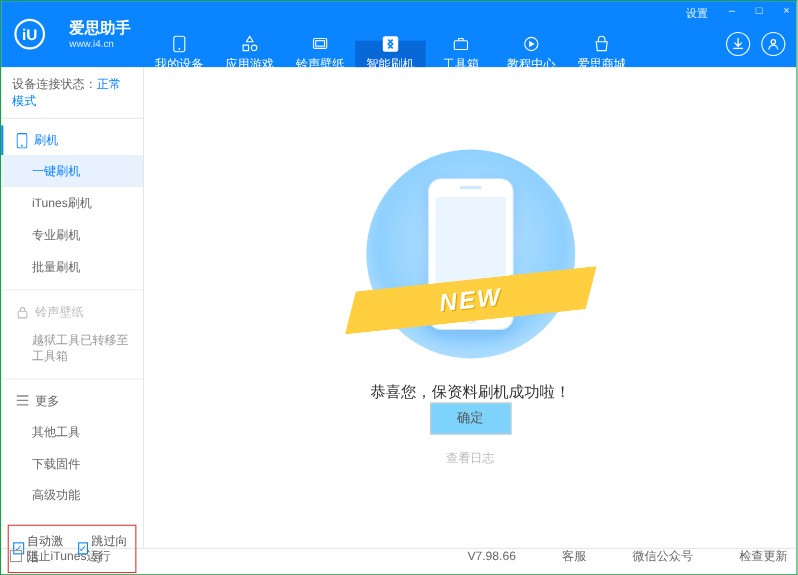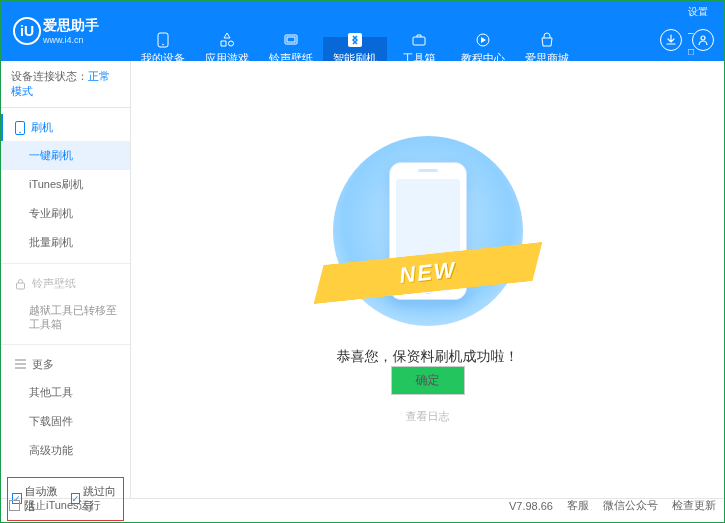--- a/index.html
+++ b/index.html
@@ -1,30 +1,30 @@
 <!DOCTYPE html>
 <html><head>
 <meta charset="utf-8">
 <style>
 * { margin: 0; padding: 0; box-sizing: border-box; font-family: "Microsoft YaHei", Arial, sans-serif; }
 body { width: 725px; height: 523px; background: #fff; overflow: hidden; border: 1px solid #1a9e4c; }
 
 .header { height: 60px; background: #0a84ff; display: flex; align-items: center; color: #fff; position: relative; }
 .logo-area { display: flex; align-items: center; padding: 0 12px; width: 130px; }
 .logo-circle { width: 28px; height: 28px; border: 2px solid #fff; border-radius: 50%; display: flex; align-items: center; justify-content: center; font-weight: bold; font-size: 14px; background: #0a84ff; }
-.logo-text { margin-left: 2px; }
+.logo-text { margin-left: 22px; }
 .logo-title { font-size: 14px; font-weight: bold; }
 .logo-url { font-size: 9px; opacity: 0.85; }
 
 .nav { display: flex; height: 100%; flex: 1; }
 .nav-item { width: 64px; display: flex; flex-direction: column; align-items: center; justify-content: center; font-size: 11px; cursor: pointer; gap: 3px; margin-top: 36px; }
 .nav-item.active { background: #0968d8; }
 .nav-icon { width: 18px; height: 18px; display: flex; align-items: center; justify-content: center; }
 
-.window-controls { position: absolute; top: 4px; right: 16px; display: flex; gap: 8px; font-size: 10px; flex-direction: column; }
+.window-controls { position: absolute; top: 4px; right: 6px; display: flex; gap: 19px; font-size: 10px; }
 .window-controls span { cursor: pointer; opacity: 0.9; }
 .header-right-icons { position: absolute; right: 10px; bottom: 10px; display: flex; gap: 10px; }
 .circ-btn { width: 22px; height: 22px; border: 1.5px solid #fff; border-radius: 50%; display: flex; align-items: center; justify-content: center; cursor: pointer; }
 
 .body { display: flex; height: calc(100% - 60px - 24px); }
 .sidebar { width: 130px; border-right: 1px solid #e5e5e5; display: flex; flex-direction: column; font-size: 11px; }
 .conn-status { padding: 8px 10px; border-bottom: 1px solid #e5e5e5; color: #666; }
 .conn-status .mode { color: #0a84ff; }
 
 .side-group { padding: 6px 0; }
@@ -40,27 +40,27 @@
 
 .main { flex: 1; display: flex; flex-direction: column; align-items: center; justify-content: center; position: relative; }
 .illus { width: 190px; height: 190px; border-radius: 50%; background: radial-gradient(circle at 50% 45%, #bfe6ff 0%, #8fd0ff 60%, #e8f5ff 100%); position: relative; display: flex; align-items: center; justify-content: center; }
 .phone { width: 78px; height: 138px; background: #fff; border-radius: 12px; border: 1px solid #d0e8ff; position: relative; box-shadow: 0 4px 12px rgba(0,80,180,0.15); }
 .phone::before { content:""; position:absolute; top:6px; left:50%; transform:translateX(-50%); width:20px; height:3px; background:#d0e8ff; border-radius:2px; }
 .phone::after { content:""; position:absolute; bottom:5px; left:50%; transform:translateX(-50%); width:10px; height:10px; border:1px solid #d0e8ff; border-radius:50%; }
 .phone-screen { position:absolute; top:16px; left:6px; right:6px; bottom:20px; background:#eaf5ff; border-radius:3px; }
 .banner { position: absolute; bottom: 34px; left: -22px; right: -22px; height: 38px; background: #ffcf3f; transform: rotate(-6deg); display: flex; align-items: center; justify-content: center; font-weight: 900; font-size: 22px; color: #fff; letter-spacing: 2px; font-style: italic; clip-path: polygon(6% 0, 100% 0, 94% 100%, 0 100%); text-shadow: 1px 1px 0 #e0a800; }
 
 .success-text { margin-top: 22px; font-size: 14px; color: #333; }
-.ok-btn { margin-top: 0; padding: 5px 24px; border: 1px solid #ccc; background: #22c55e; font-size: 12px; color: #555; cursor: pointer; }
+.ok-btn { margin-top: 0; padding: 5px 24px; border: 1px solid #ccc; background: #7dd3fc; font-size: 12px; color: #555; cursor: pointer; }
 .log-link { margin-top: 14px; font-size: 11px; color: #bbb; cursor: pointer; }
 
 .footer { height: 14px; border-top: 1px solid #e5e5e5; display: flex; align-items: center; font-size: 11px; color: #666; padding: 0 8px; }
 .footer-left { display: flex; align-items: center; gap: 4px; cursor: pointer; }
 .footer-right { margin-left: auto; display: flex; gap: 14px; align-items: center; }
-.footer-right span { cursor: pointer; }
+.footer-right span { cursor: pointer; margin-left: 28px; }
 
 svg { display: block; }
 </style>
 </head>
 <body>
 
 <div class="header">
   <div class="logo-area">
     <div class="logo-circle">iU</div>
     <div class="logo-text">

